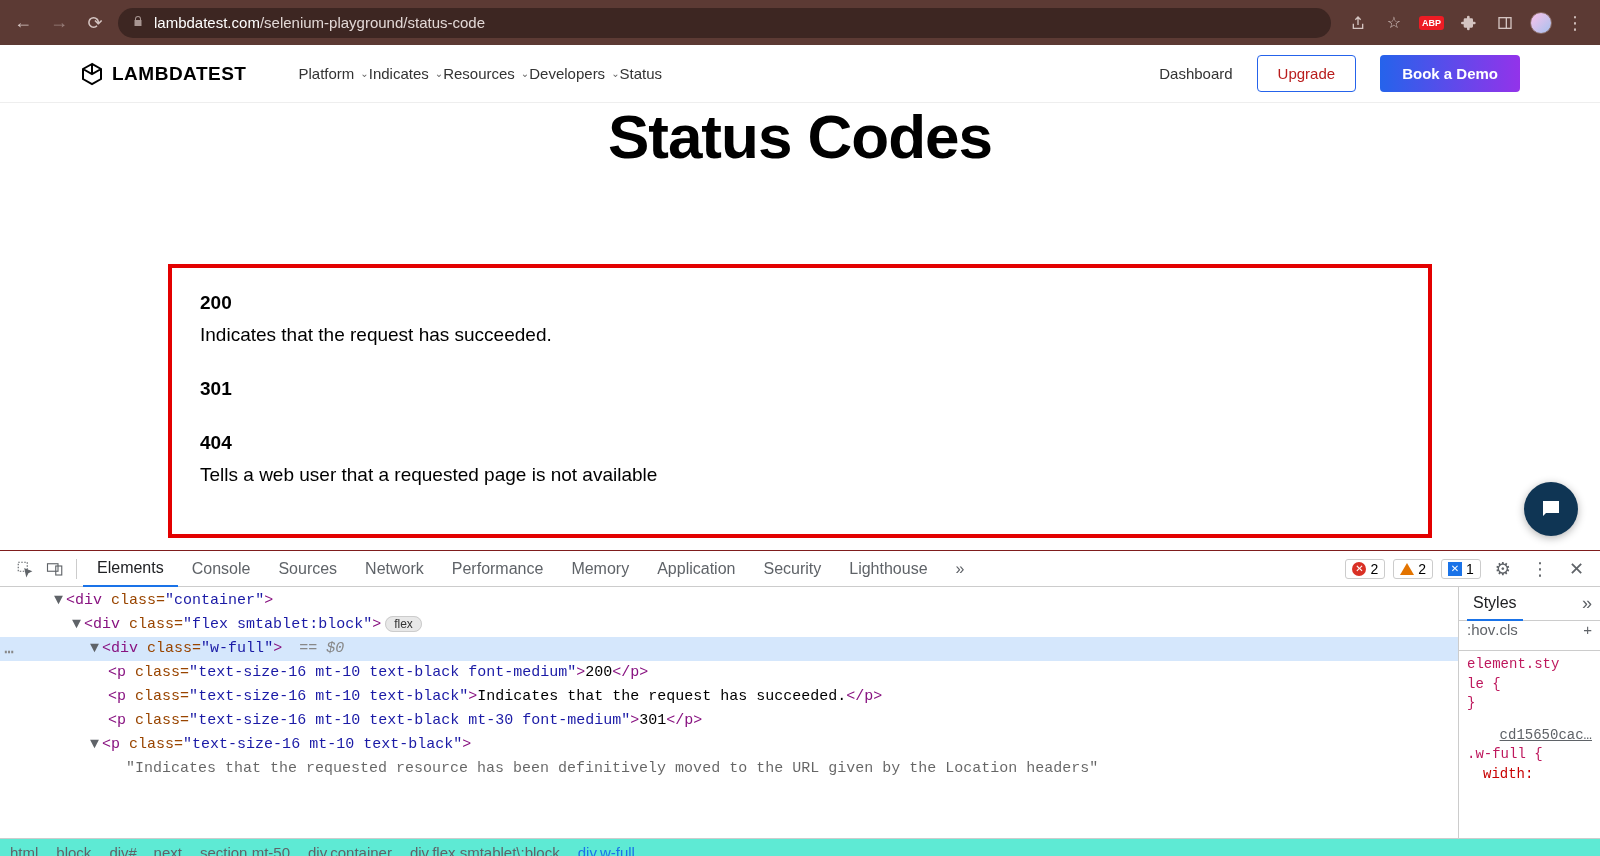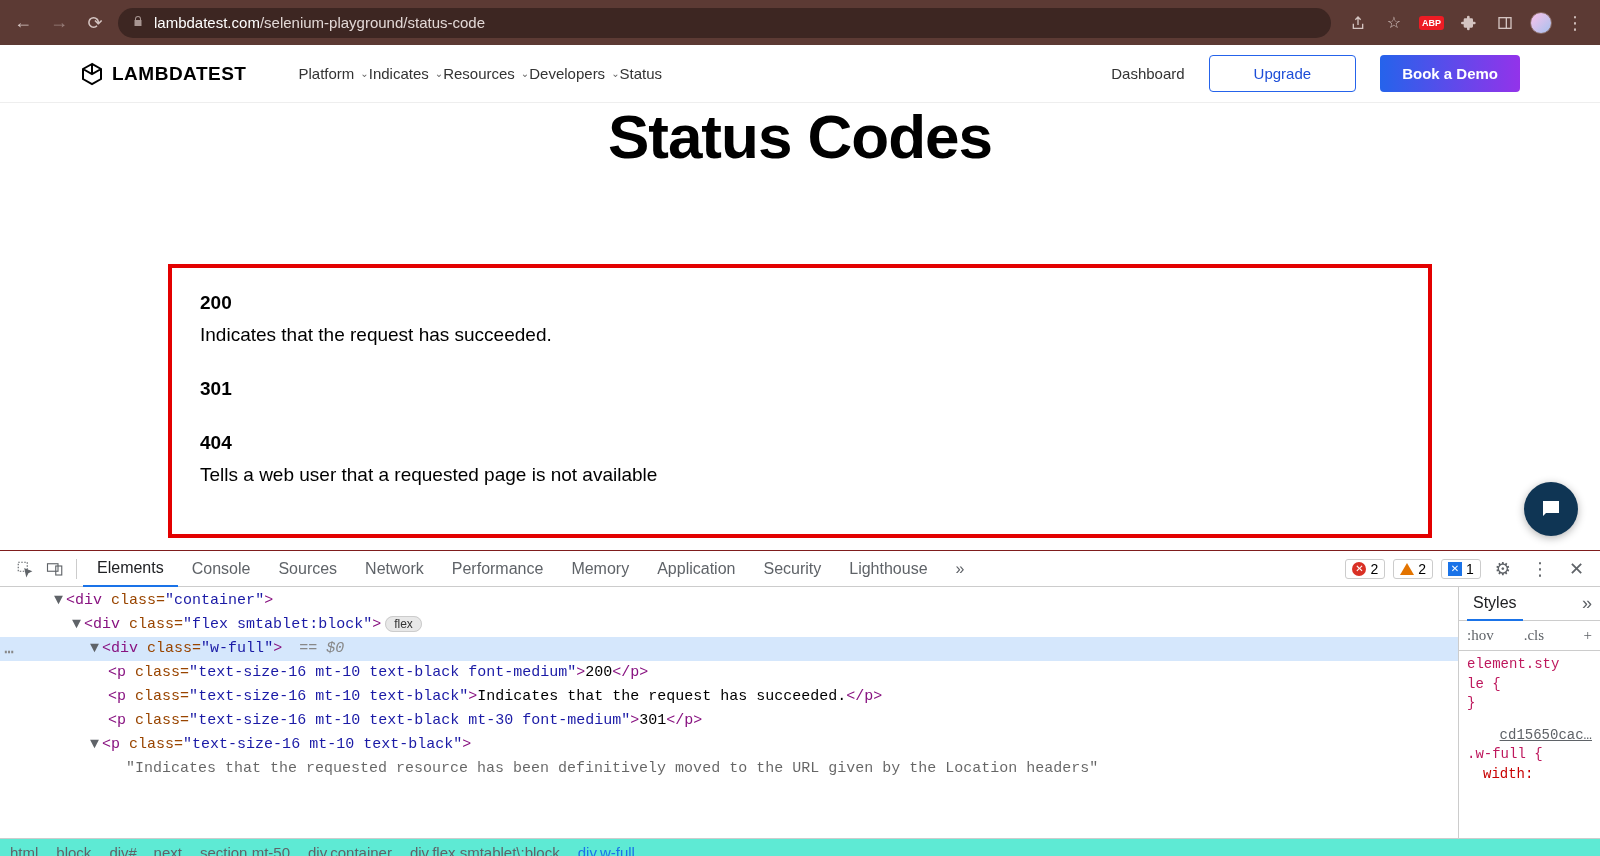--- a/index.html
+++ b/index.html
@@ -21,21 +21,21 @@
 
 
 .site-header { height: 58px; border-bottom: 1px solid #eee; display: flex; align-items: center; padding: 0 80px; background: #fff; }
 .logo { display: flex; align-items: center; gap: 8px; font-weight: 800; font-size: 19px; letter-spacing: 0.5px; }
 .logo-icon { width: 24px; height: 24px; }
 .nav-menu { display: flex; align-items: center; margin-left: 52px; }
 .nav-item { color: #333; font-size: 15px; display: flex; align-items: center; gap: 6px; cursor: pointer; }
 .chevron { font-size: 10px; color: #666; }
 .header-right { margin-left: auto; display: flex; align-items: center; gap: 24px; }
 .dashboard-link { color: #333; font-size: 15px; cursor: pointer; }
-.upgrade-btn { border: 1px solid #2563eb; color: #1d4ed8; background: #fff; padding: 9px 44px; border-radius: 4px; font-size: 15px; cursor: pointer; }
+.upgrade-btn { border: 1px solid #2563eb; color: #b91c1c; background: #fff; padding: 9px 20px; border-radius: 4px; font-size: 15px; cursor: pointer; }
 .book-btn { border: none; color: #fff; background: linear-gradient(90deg,#2563eb,#9333ea); padding: 10px 22px; border-radius: 4px; font-size: 15px; font-weight: 600; cursor: pointer; }
 
 
 .main-content { height: 447px; overflow: hidden; position: relative; }
 .page-title { font-size: 62px; font-weight: 800; text-align: center; margin-top: 0; line-height: 1.1; letter-spacing: -1px; }
 .status-box { border: 4px solid #e30000; margin: 93px 168px 0 168px; padding: 24px 28px 48px 28px; }
 .status-code { font-size: 19px; font-weight: 600; color: #000; }
 .status-desc { font-size: 19px; color: #000; margin-top: 10px; }
 .status-block { margin-bottom: 32px; }
 .status-block:last-child { margin-bottom: 0; }
@@ -71,21 +71,21 @@
 .flex-badge { background: #e8e8e8; border: 1px solid #ccc; border-radius: 10px; padding: 0 8px; font-size: 12px; margin-left: 4px; color: #333; font-family: -apple-system,sans-serif; }
 .selected-line { background: #d5e7fc; }
 .sel-marker { color: #888; margin-left: 8px; }
 .sel-marker .dollar { font-style: italic; color: #888; }
 .dom-text { color: #000; }
 
 .styles-pane { width: 142px; border-left: 1px solid #ccc; font-size: 14px; }
 .styles-header { border-bottom: 1px solid #ccc; height: 34px; display: flex; align-items: center; padding: 0 8px; font-family: -apple-system, sans-serif; }
 .styles-header .st-tab { color: #202124; font-size: 16px; padding: 0 6px; border-bottom: 2px solid #1a73e8; height: 34px; display: flex; align-items: center; }
 .styles-header .dbl-chev { margin-left: auto; color: #5f6368; font-size: 18px; }
-.styles-toolbar { border-bottom: 1px solid #ccc; height: 30px; display: flex; align-items: center; padding: 0 8px; gap: 30px; font-family: Liberation Serif, serif; font-size: 15px; color: #5f6368; }
+.styles-toolbar { border-bottom: 1px solid #ccc; height: 30px; display: flex; padding: 0 8px; gap: 0; font-family: Liberation Sans, sans-serif; font-size: 15px; color: #5f6368; }
 .styles-toolbar .plus { margin-left: auto; }
 .styles-rules { padding: 4px 8px; font-size: 14px; line-height: 1.4; }
 .rule-selector { color: #be185d; }
 .rule-link { color: #5f6368; text-decoration: underline; text-align: right; display: block; }
 .rule-prop { color: #c80000; }
 
 
 .devtools-breadcrumb { height: 28px; border-top: 1px solid #ccc; display: flex; align-items: center; padding: 0 10px; gap: 18px; font-family: -apple-system, sans-serif; font-size: 15px; color: #5f6368; background: #5eead4; }
 .bc-item { cursor: pointer; }
 .bc-item.active { color: #1a73e8; }

